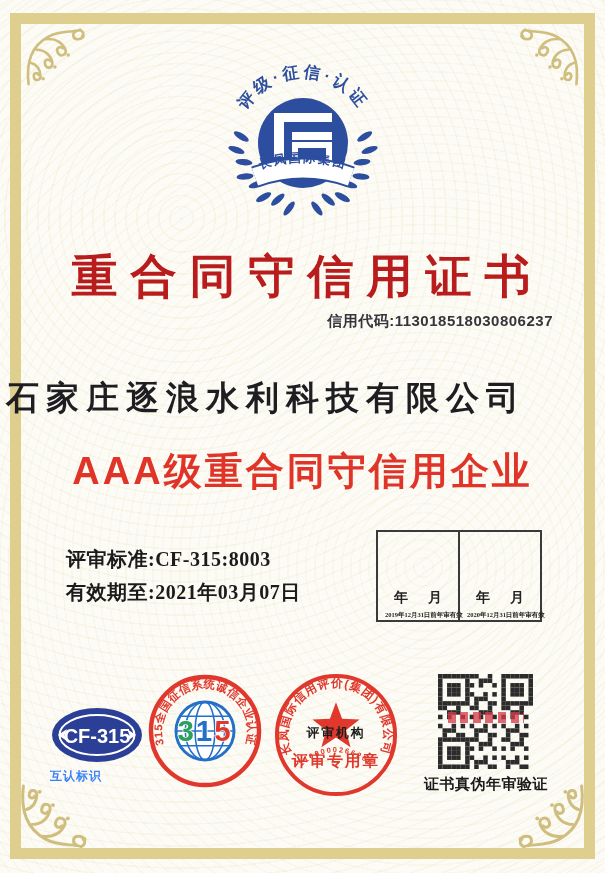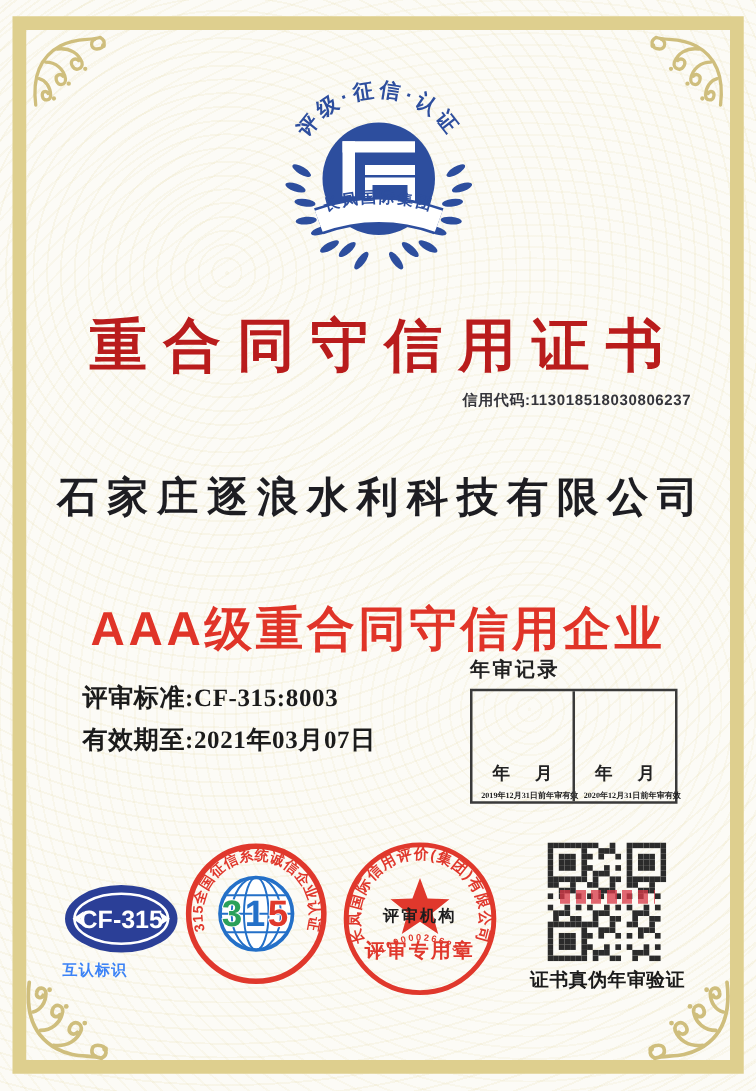--- a/index.html
+++ b/index.html
@@ -26,32 +26,31 @@
 
   .logo{position:absolute;left:218px;top:58px;width:170px;height:170px;}
 
   .title{
     position:absolute;top:246px;left:0;width:605px;text-align:center;
     font-size:46px;font-weight:bold;color:#b91c1c;letter-spacing:13px;text-indent:10px;
     white-space:nowrap;
   }
   .credit-code{
     position:absolute;top:312px;right:52px;
-    font-size:12px;font-weight:bold;color:#35353b;letter-spacing:.5px;
+    font-size:15px;font-weight:bold;color:#35353b;letter-spacing:.5px;
   }
   .company{
-    position:absolute;top:376px;left:0;width:605px;text-align:center;
+    position:absolute;top:376px;left:0;width:605px;text-align:left;
     font-size:33px;font-weight:bold;color:#1d1d22;letter-spacing:7px;text-indent:6px;
     white-space:nowrap;
   }
   .rating{
     position:absolute;top:446px;left:0;width:605px;text-align:center;
     font-size:38px;font-weight:bold;color:#e03428;letter-spacing:3px;
     white-space:nowrap;
-    margin-top:32px;
   }
   .details{position:absolute;left:66px;top:543px;}
   .detail-line{
     font-family:"Liberation Serif","DejaVu Serif",serif;
     font-size:20px;font-weight:bold;color:#1b1b1b;line-height:33px;letter-spacing:.5px;
     white-space:nowrap;
   }
   .annual{position:absolute;left:376px;top:526px;width:166px;}
   .annual-title{
     font-family:"Liberation Serif","DejaVu Serif",serif;
@@ -204,21 +203,20 @@
 <div class="credit-code">信用代码:113018518030806237</div>
 <div class="company">石家庄逐浪水利科技有限公司</div>
 <div class="rating">AAA级重合同守信用企业</div>
 
 <div class="details">
   <div class="detail-line">评审标准:CF-315:8003</div>
   <div class="detail-line">有效期至:2021年03月07日</div>
 </div>
 
 <div class="annual">
-  <div class="annual-title">年审记录</div>
   <div class="annual-table">
     <div class="annual-cell">
       <div class="ym">
         <span>年</span>
         <span>月</span>
       </div>
       <div class="cell-note">2019年12月31日前年审有效</div>
     </div>
     <div class="annual-cell">
       <div class="ym">

